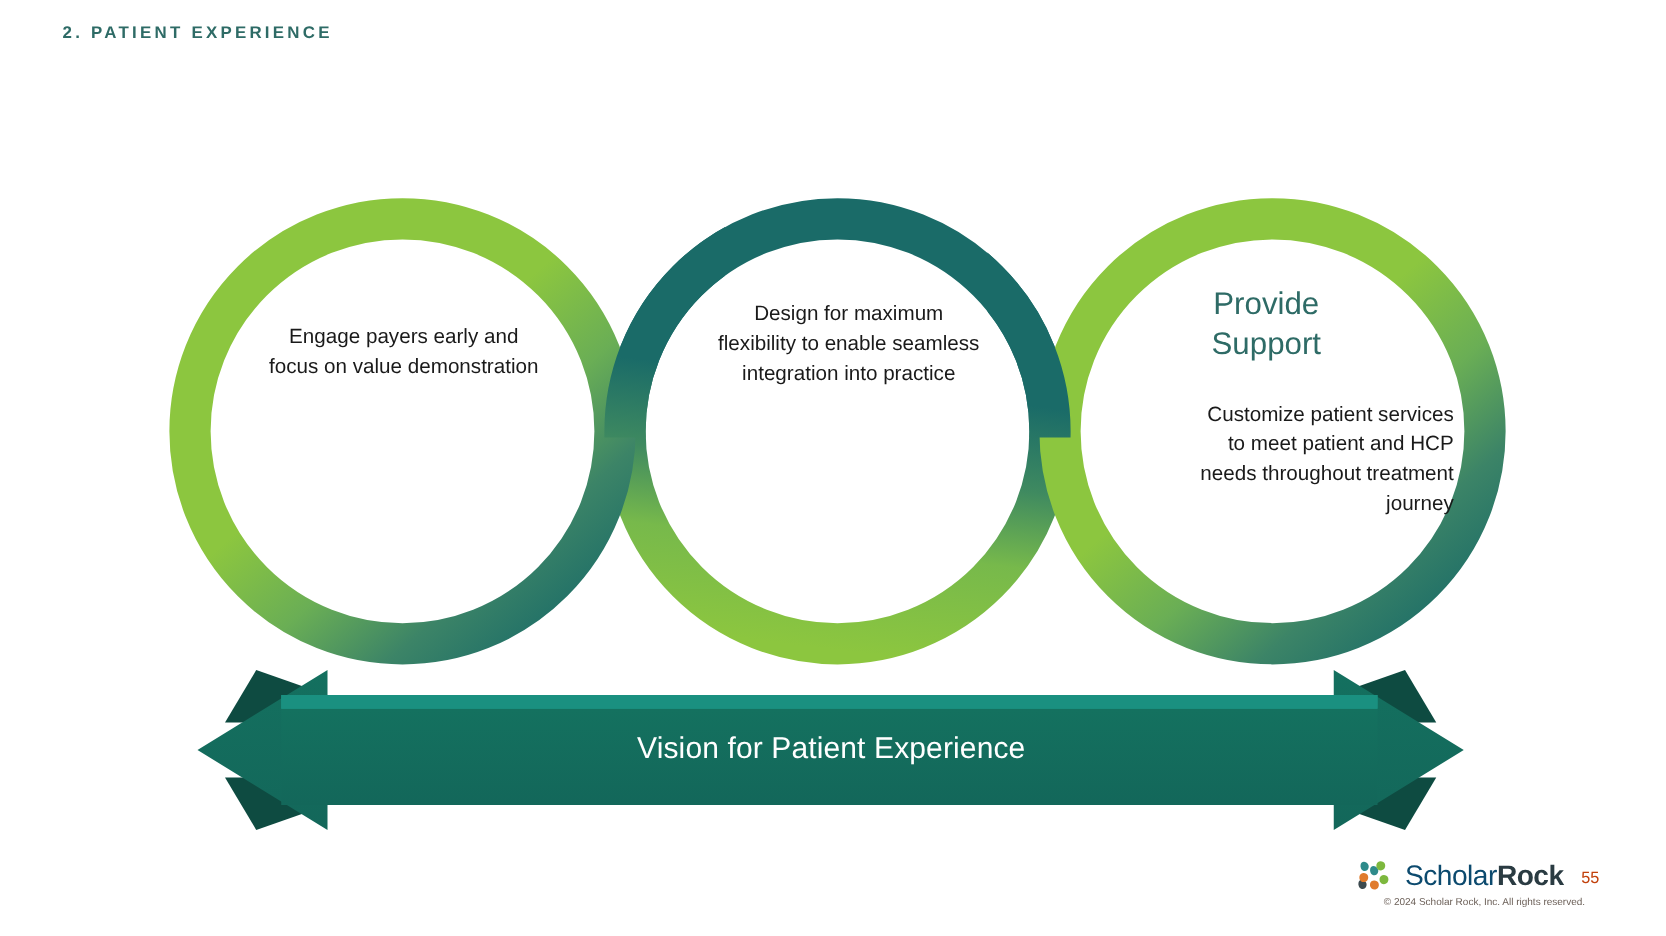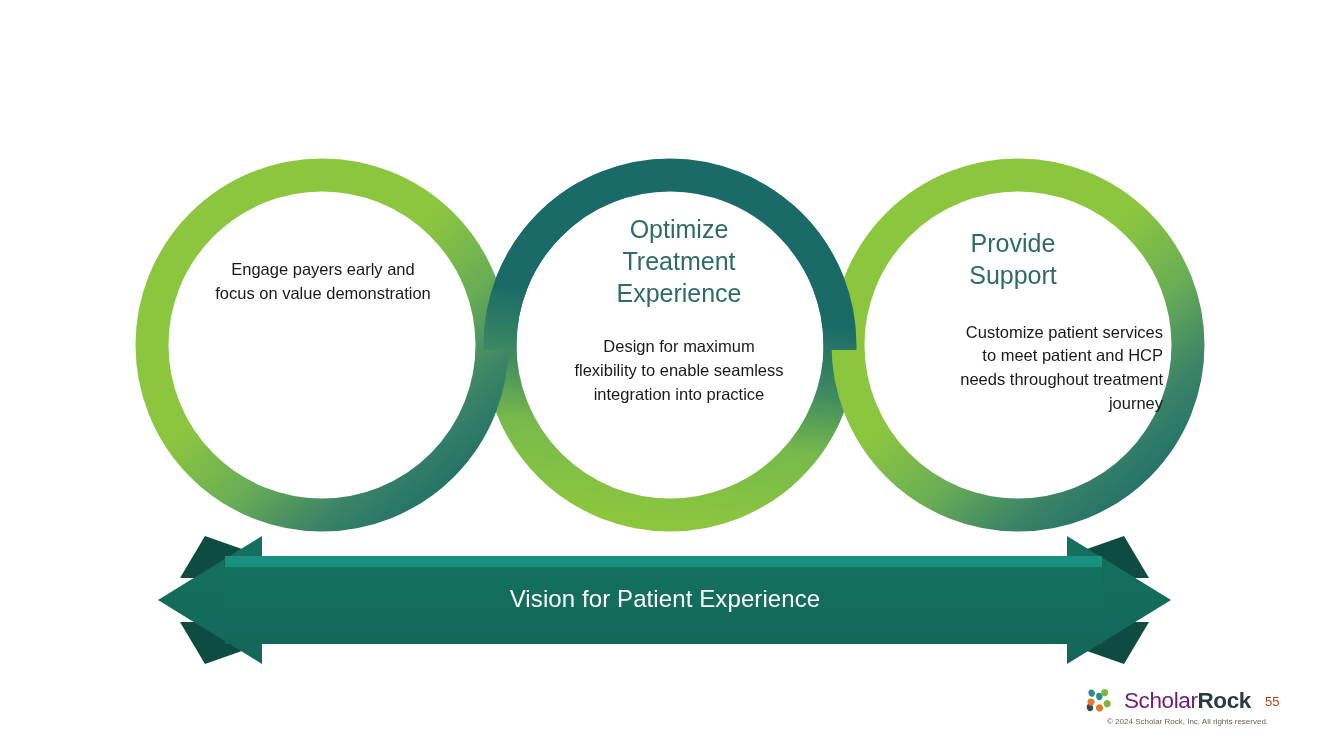--- a/index.html
+++ b/index.html
@@ -119,21 +119,21 @@
   #logo-wordmark {
     margin-left: 5px;
     font-family: "Liberation Sans", sans-serif;
     font-size: 22.5px;
     color: #3C4A4F;
     letter-spacing: -0.4px;
     line-height: 1;
     white-space: nowrap;
   }
   #logo-wordmark .bold { font-weight: 700; color: #2A3B42; }
-  #logo-wordmark .light { font-weight: 400; color: #701a75; }
+  #logo-wordmark .light { font-weight: 400; color: #0c4a6e; }
   #page-number {
     margin-left: 14px;
     font-family: "Liberation Sans", sans-serif;
     font-size: 13px;
     color: #c2410c;
     line-height: 1;
     white-space: nowrap;
   }
   #copyright {
     margin-top: 3px;
@@ -141,20 +141,21 @@
     font-family: "Liberation Sans", sans-serif;
     font-size: 8px;
     color: #6B5F57;
     white-space: nowrap;
   }
 </style>
 </head>
 <body>
 
 <div id="slide-header">
+  <div id="eyebrow">2. PATIENT EXPERIENCE</div>
 </div>
 
 <div id="diagram">
   <svg width="1333" height="749" viewBox="0 0 1333 749" xmlns="http://www.w3.org/2000/svg">
     <defs>
 
       <linearGradient id="gradGreenTeal" x1="0.12" y1="0.05" x2="0.92" y2="0.97">
         <stop offset="0%" stop-color="#8CC63F"></stop>
         <stop offset="42%" stop-color="#8CC63F"></stop>
         <stop offset="62%" stop-color="#6AAE55"></stop>
@@ -234,23 +235,20 @@
     </g>
   </svg>
 </div>
 
 <div class="circle-text" id="circle-1-text">
   <div class="circle-body">Engage payers early and
 focus on value demonstration</div>
 </div>
 
 <div class="circle-text" id="circle-2-text">
-  <div class="circle-heading">Optimize
-Treatment
-Experience</div>
   <div class="circle-body">Design for maximum
 flexibility to enable seamless
 integration into practice</div>
 </div>
 
 <div class="circle-text" id="circle-3-text">
   <div class="circle-heading">Provide
 Support</div>
   <div class="circle-body">Customize patient services
 to meet patient and HCP

